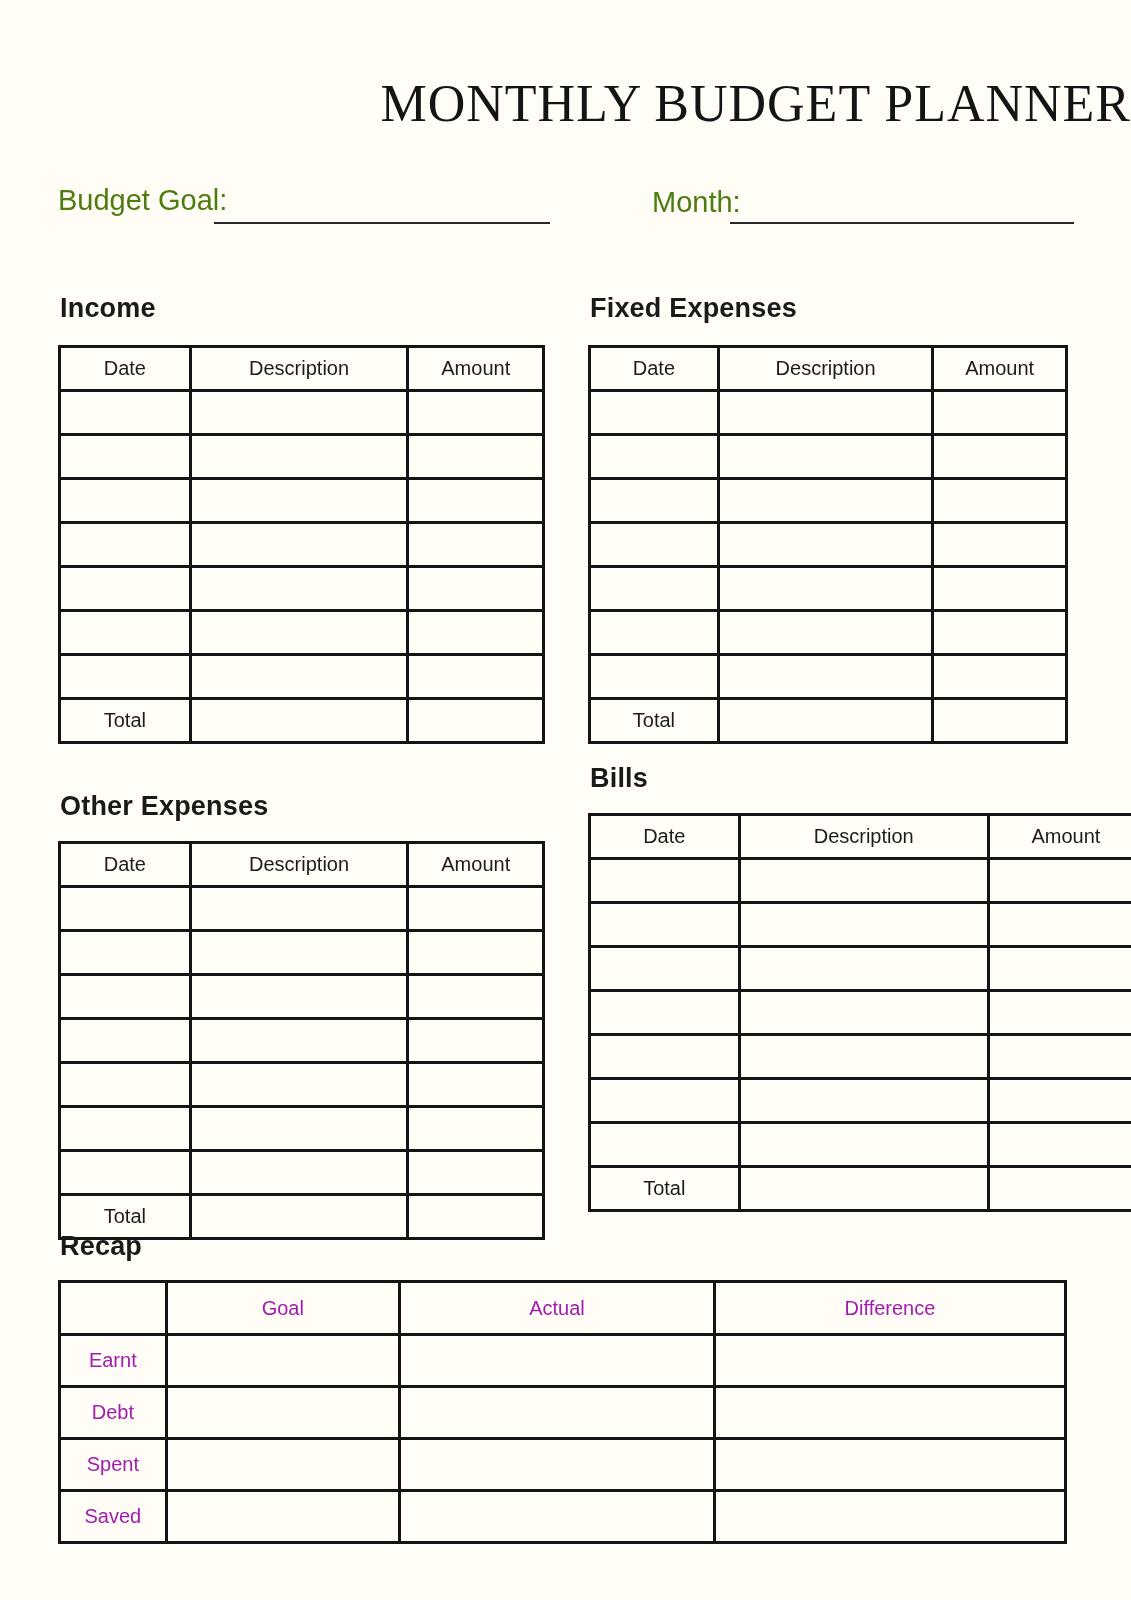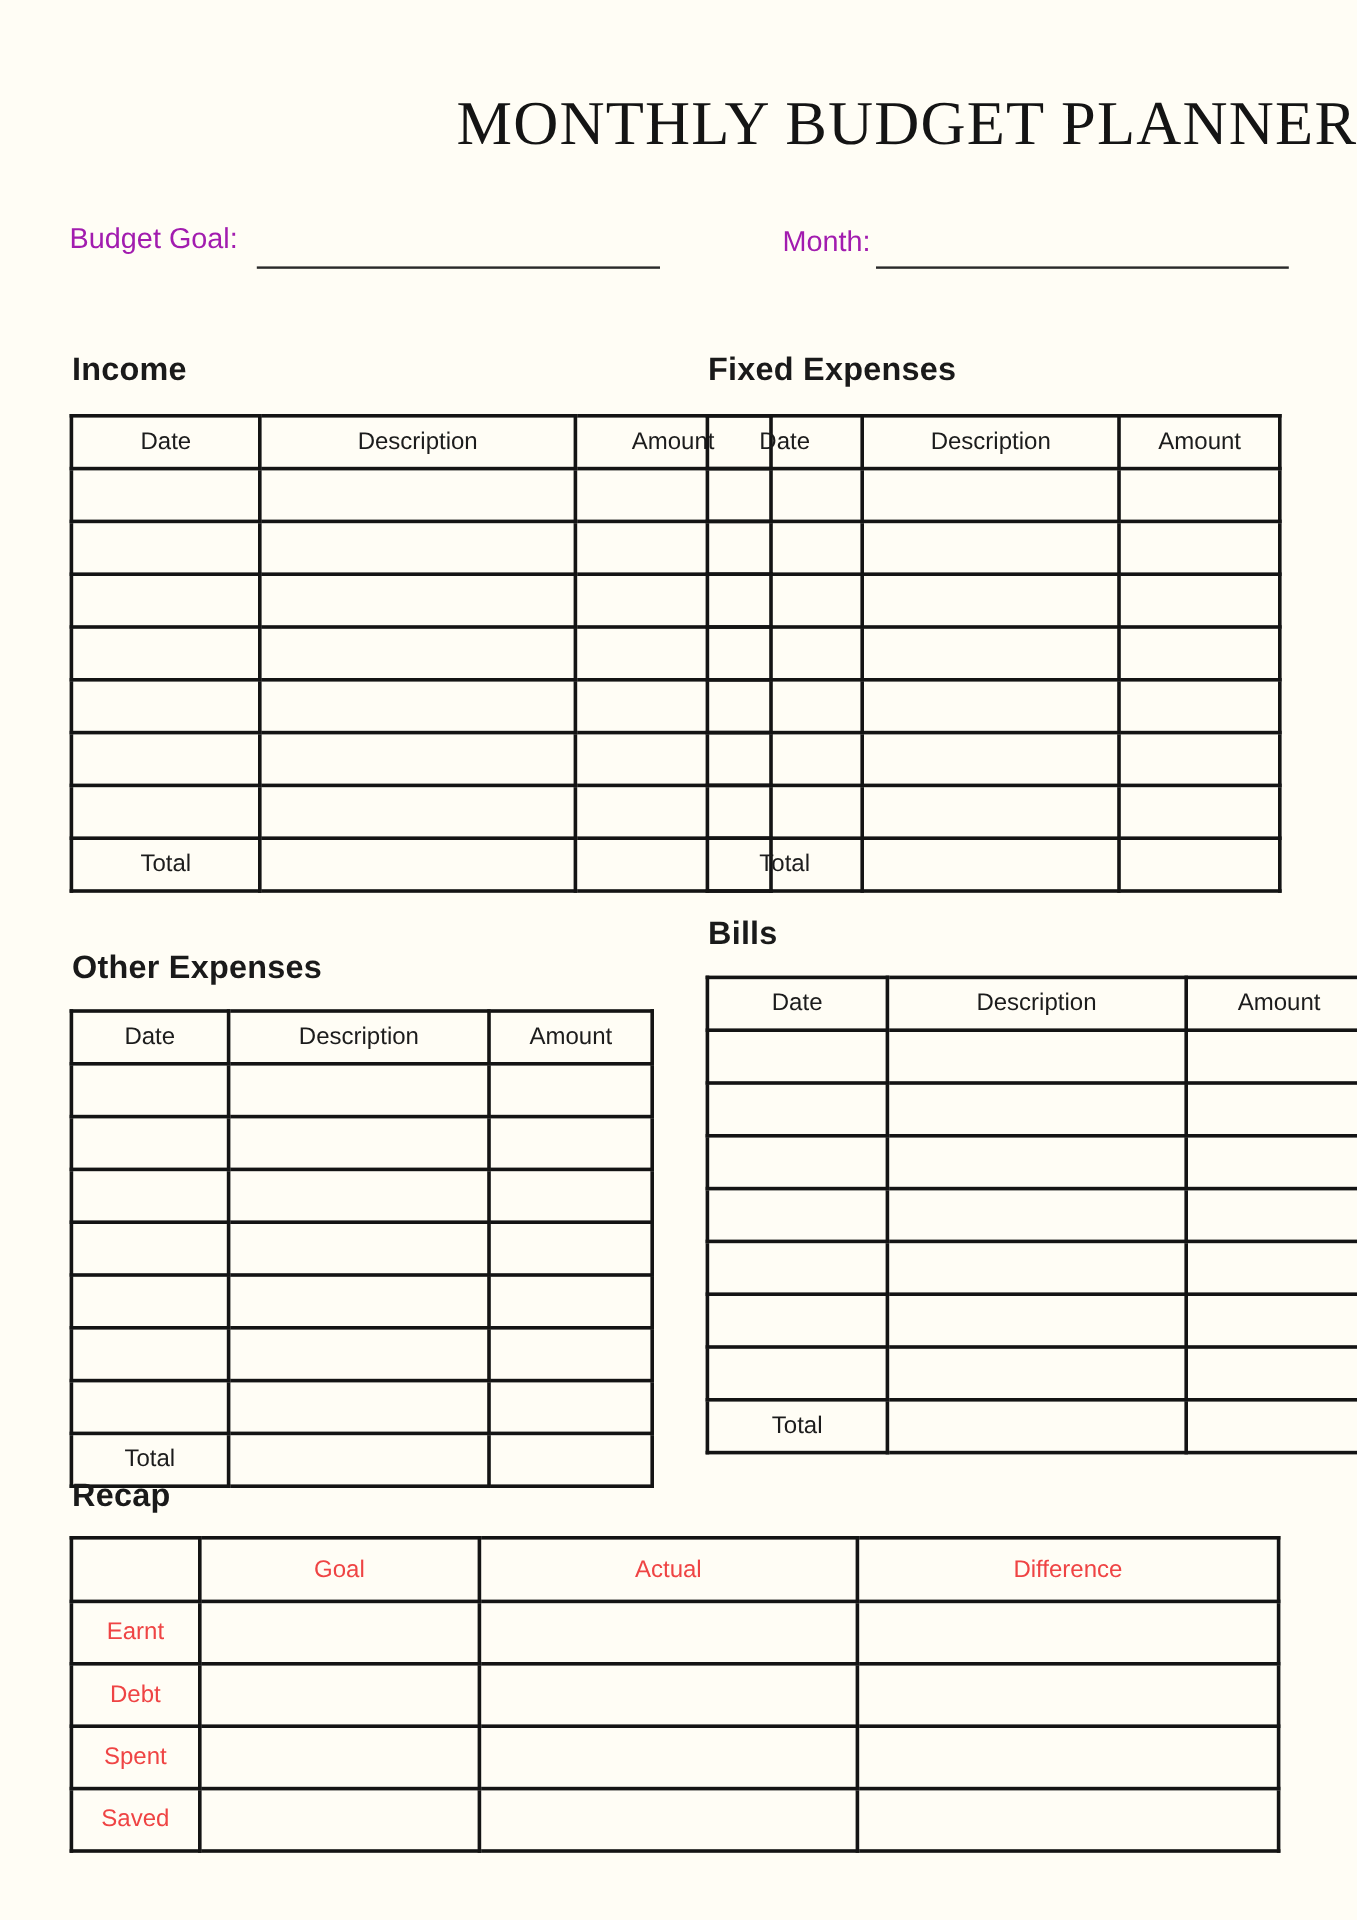--- a/index.html
+++ b/index.html
@@ -7,33 +7,33 @@
     position:relative; width:1131px; height:1600px;
     background:#FFFDF5; overflow:hidden;
     font-family:"Liberation Sans", sans-serif; color:#1a1a1a;
   }
   h1.title {
     position:absolute; top:76px; left:0; width:100%; margin:0;
     text-align:right;
     font-family:"Liberation Serif", serif; font-weight:normal;
     font-size:52px; line-height:56px; letter-spacing:1px; color:#141414;
   }
-  .field-label { position:absolute; font-size:24px; line-height:30px; color:#a21caf; }
+  .field-label { position:absolute; font-size:29px; line-height:30px; color:#4d7c0f; }
   #goal-label  { left:58px;  top:185px; }
   #month-label { left:652px; top:187px; }
   .field-line  {
     position:absolute; height:36px; top:186px;
     border-bottom:2px solid #2a2a2a;
     font-size:22px; line-height:34px; text-align:center; color:#1a1a1a;
   }
   #goal-line  { left:214px; width:336px; }
   #month-line { left:730px; width:344px; }
 
   .sec { position:absolute; }
-  #sec-income { left:58px;  top:290px;  width:586px;  }
+  #sec-income { left:58px;  top:290px;  width:487px;  }
   #sec-fixed  { left:588px; top:290px;  width:480px;  }
   #sec-other  { left:58px;  top:760px;  width:487px;margin-top:28px;  }
   #sec-bills  { left:588px; top:760px;  width:557px;  }
   #sec-recap  { left:58px;  top:1228px; width:1009px; }
 
   .sec h2 {
     margin:0 0 19px 2px; font-size:27px; line-height:36px;
     font-weight:bold; letter-spacing:0.2px; color:#1a1a1a;
   }
   #sec-other h2, #sec-bills h2 { margin-bottom:17px; }
@@ -45,21 +45,21 @@
     font-size:20px; font-weight:normal; text-align:center;
     vertical-align:middle; color:#1c1c1c;
   }
   .entry-table col.c-date { width:27%; }
   .entry-table col.c-desc { width:45%; }
   .entry-table col.c-amt  { width:28%; }
 
   .recap-table th, .recap-table td {
     border:3px solid #141414; padding:0;
     font-size:20px; font-weight:normal; text-align:center;
-    vertical-align:middle; color:#ef4444;
+    vertical-align:middle; color:#a21caf;
   }
   .recap-table th { height:50px; }
   .recap-table td { height:49px; }
   .recap-table col.r-label { width:10.6%; }
   .recap-table col.r-goal  { width:23.2%; }
   .recap-table col.r-act   { width:31.3%; }
   .recap-table col.r-diff  { width:34.9%; }
 </style>
 </head>
 <body>

